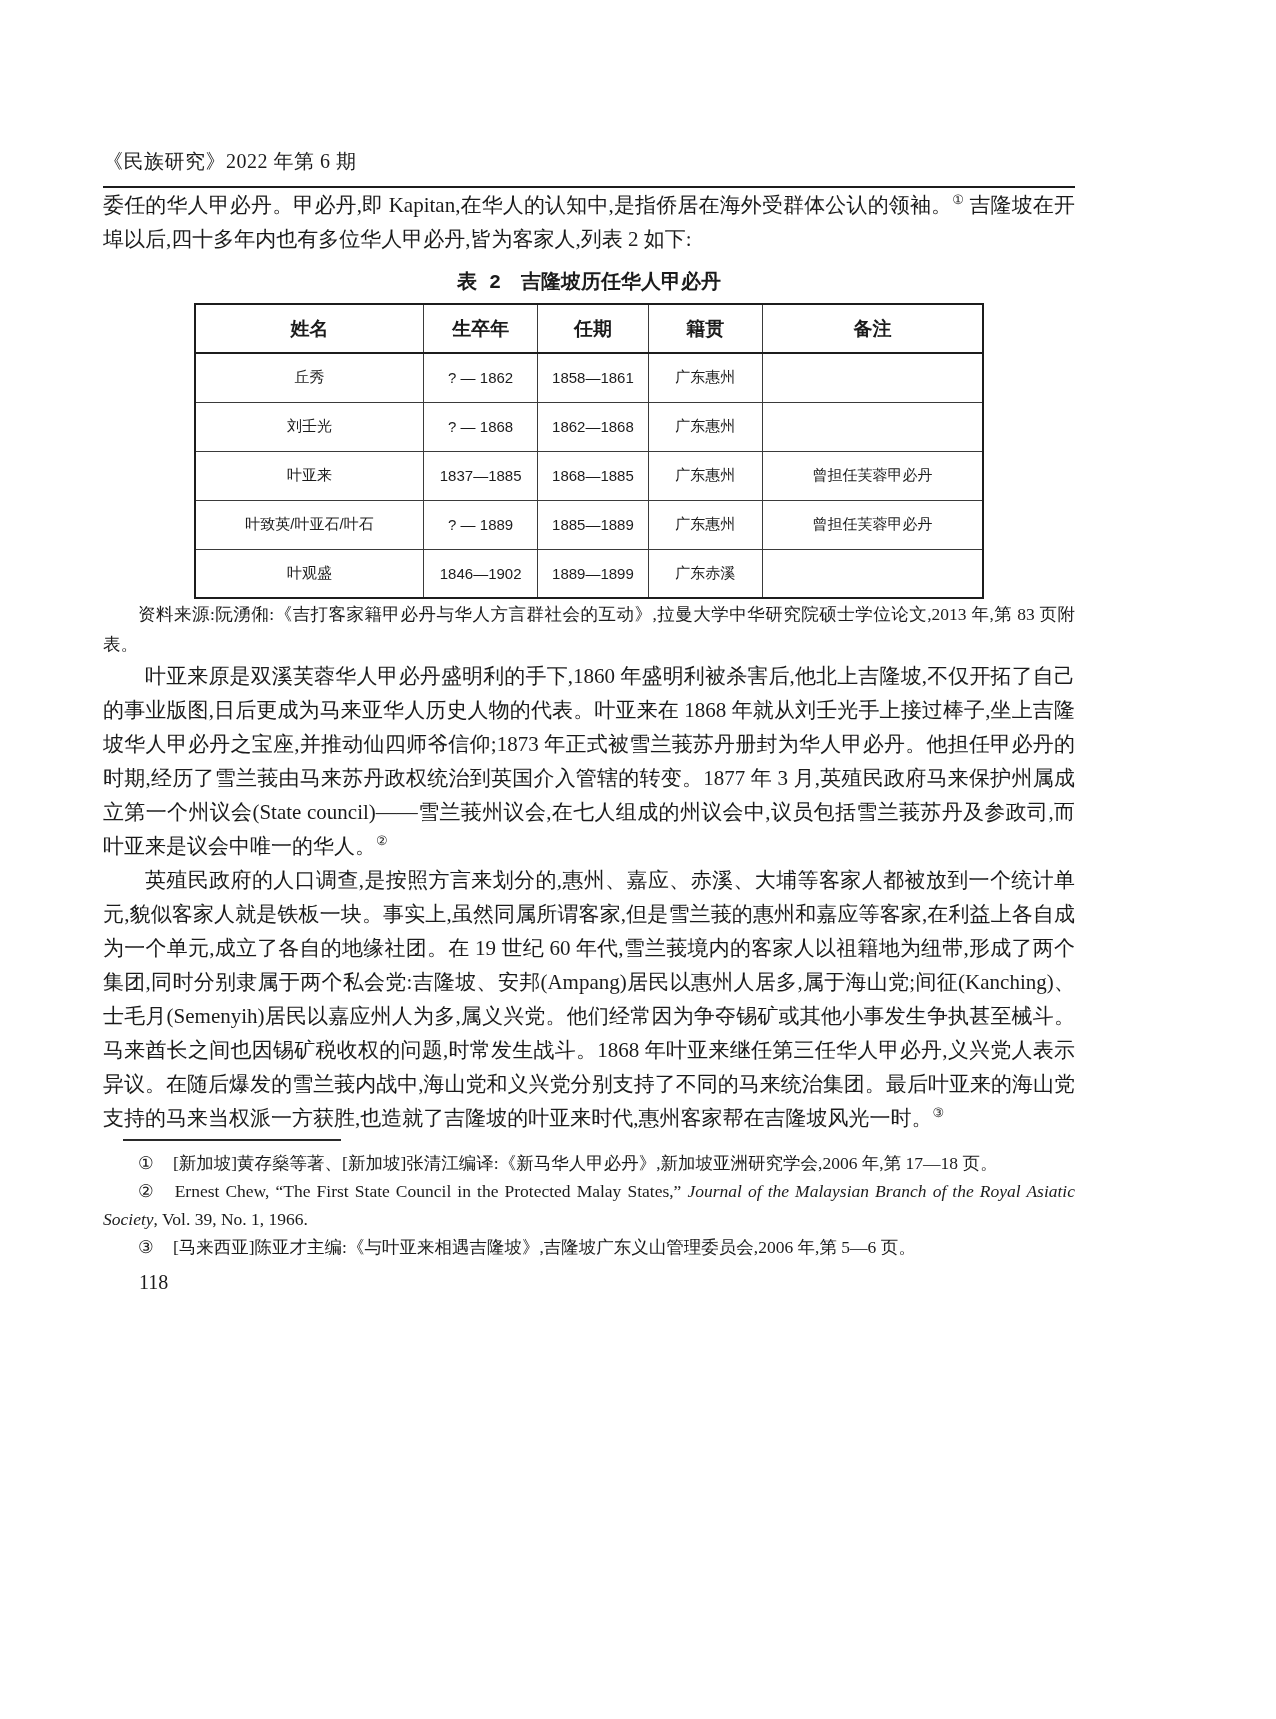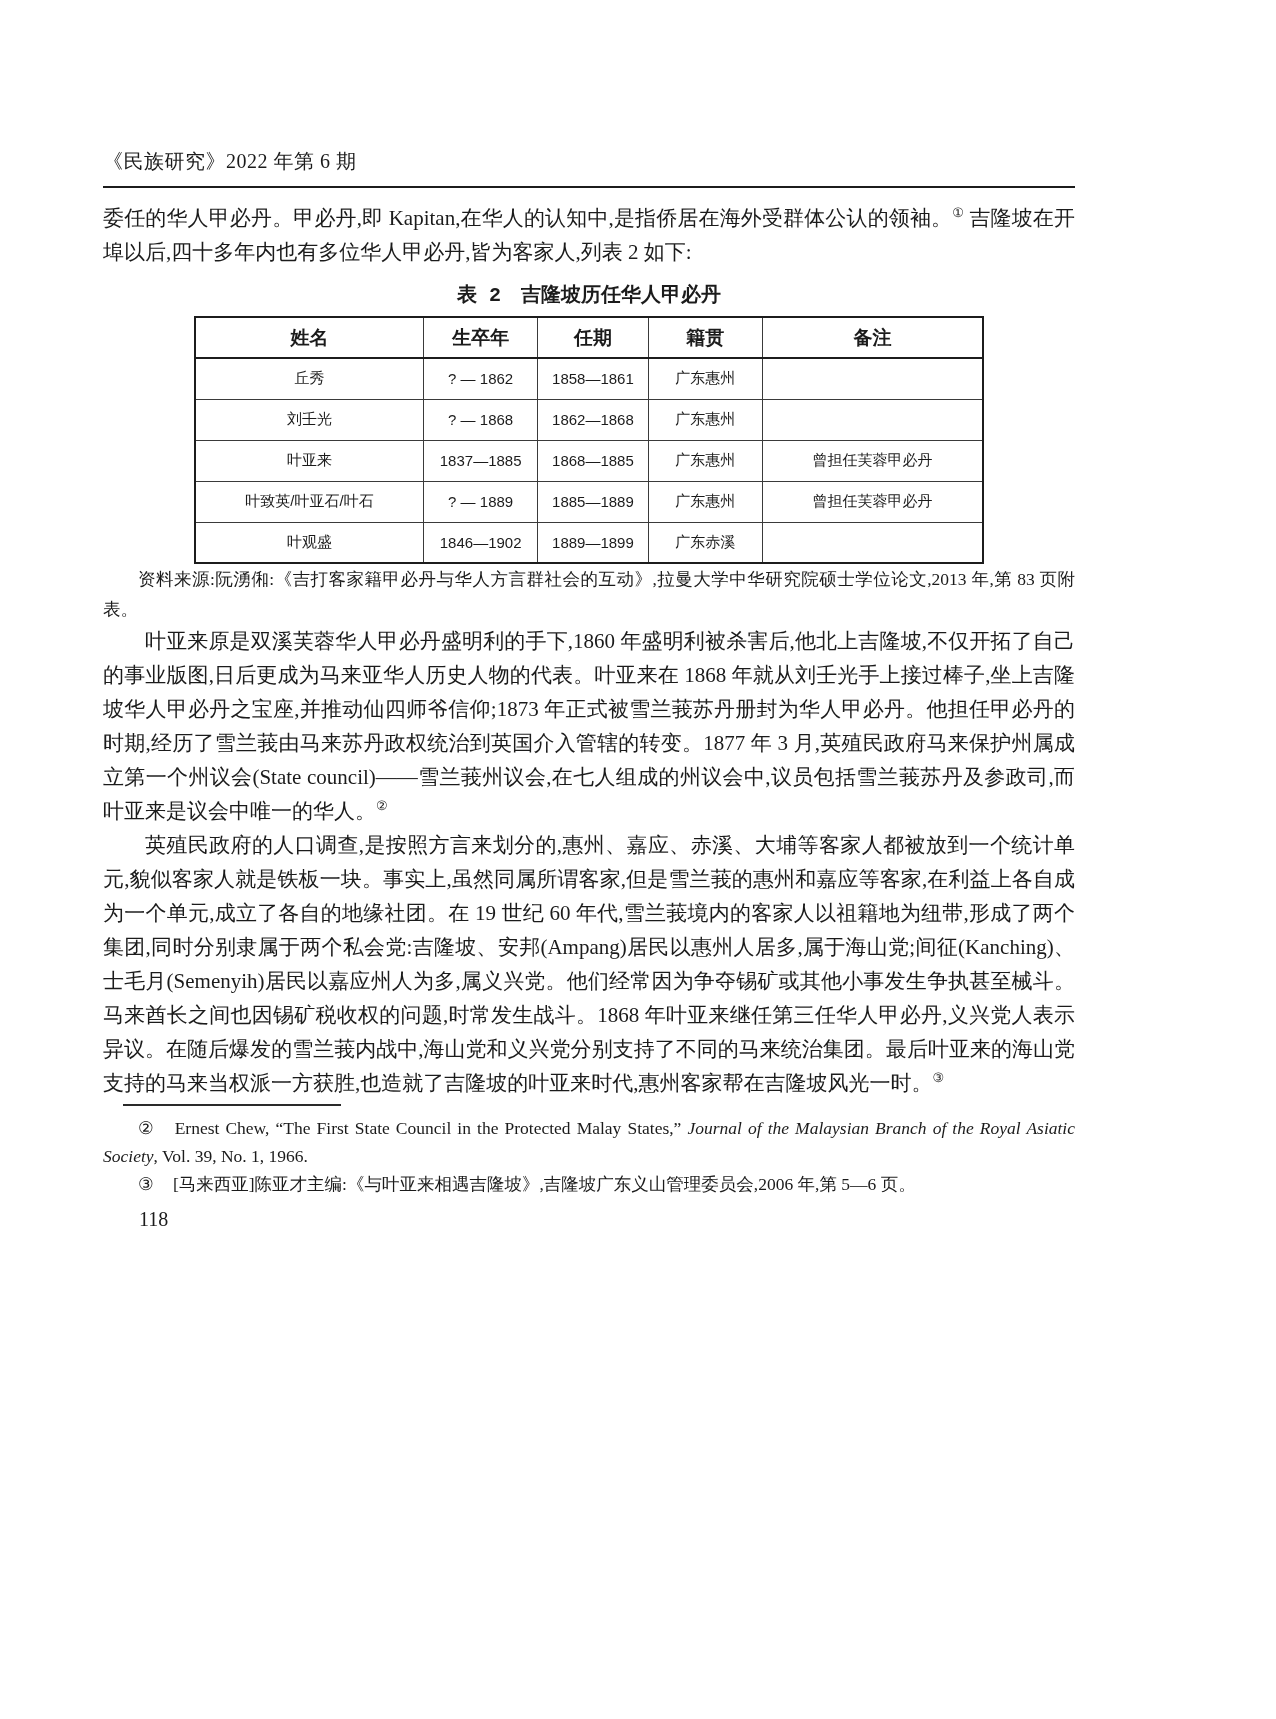--- a/index.html
+++ b/index.html
@@ -23,21 +23,21 @@
     border: 0;
     border-top: 2px solid #1c1c1c;
     margin-top: 12px;
   }
   .intro-para, .body-para {
     font-size: 21px;
     line-height: 34px;
     text-align: justify;
     text-justify: inter-ideograph;
   }
-  .intro-para { margin-top: 13px; }
+  .intro-para { }
   .body-para { text-indent: 2em; }
   .sup {
     vertical-align: super;
     font-size: 0.62em;
     line-height: 0;
   }
   .italic { font-style: italic; }
   .table-caption {
     margin-top: 14px;
     text-align: center;
@@ -48,21 +48,21 @@
   }
   .table-caption .caption-label { margin-right: 1em; }
   table.kapitan-table {
     width: 790px;
     margin: 7px auto 0 auto;
     border-collapse: collapse;
     table-layout: fixed;
   }
   table.kapitan-table th, table.kapitan-table td {
     border: 1px solid #3a3a3a;
-    height: 41px;
+    height: 49px;
     text-align: center;
     vertical-align: middle;
     padding: 0 4px;
   }
   table.kapitan-table { border: 2px solid #1c1c1c; }
   table.kapitan-table thead th {
     font-family: "Liberation Sans", "DejaVu Sans", sans-serif;
     font-weight: bold;
     font-size: 19px;
     border-bottom: 2px solid #1c1c1c;
@@ -184,20 +184,21 @@
       <p class="body-para"><span><span class="text">叶亚来原是双溪芙蓉华人甲必丹盛明利的手下,1860 年盛明利被杀害后,他北上吉隆坡,不仅开拓了自己的事业版图,日后更成为马来亚华人历史人物的代表。叶亚来在 1868 年就从刘壬光手上接过棒子,坐上吉隆坡华人甲必丹之宝座,并推动仙四师爷信仰;1873 年正式被雪兰莪苏丹册封为华人甲必丹。他担任甲必丹的时期,经历了雪兰莪由马来苏丹政权统治到英国介入管辖的转变。1877 年 3 月,英殖民政府马来保护州属成立第一个州议会(State council)——雪兰莪州议会,在七人组成的州议会中,议员包括雪兰莪苏丹及参政司,而叶亚来是议会中唯一的华人。</span><span class="sup">②</span></span></p>
 
       <p class="body-para"><span><span class="text">英殖民政府的人口调查,是按照方言来划分的,惠州、嘉应、赤溪、大埔等客家人都被放到一个统计单元,貌似客家人就是铁板一块。事实上,虽然同属所谓客家,但是雪兰莪的惠州和嘉应等客家,在利益上各自成为一个单元,成立了各自的地缘社团。在 19 世纪 60 年代,雪兰莪境内的客家人以祖籍地为纽带,形成了两个集团,同时分别隶属于两个私会党:吉隆坡、安邦(Ampang)居民以惠州人居多,属于海山党;间征(Kanching)、士毛月(Semenyih)居民以嘉应州人为多,属义兴党。他们经常因为争夺锡矿或其他小事发生争执甚至械斗。马来酋长之间也因锡矿税收权的问题,时常发生战斗。1868 年叶亚来继任第三任华人甲必丹,义兴党人表示异议。在随后爆发的雪兰莪内战中,海山党和义兴党分别支持了不同的马来统治集团。最后叶亚来的海山党支持的马来当权派一方获胜,也造就了吉隆坡的叶亚来时代,惠州客家帮在吉隆坡风光一时。</span><span class="sup">③</span></span></p>
 
     </div>
 
   <hr class="footnote-rule">
 
   <div>
 
+      <p class="footnote"><span class="fn-marker">①</span><span><span class="text">[新加坡]黄存燊等著、[新加坡]张清江编译:《新马华人甲必丹》,新加坡亚洲研究学会,2006 年,第 17—18 页。</span></span></p>
 
       <p class="footnote"><span class="fn-marker">②</span><span><span class="text">Ernest Chew, “The First State Council in the Protected Malay States,” </span><span class="italic">Journal of the Malaysian Branch of the Royal Asiatic Society</span><span class="text">, Vol. 39, No. 1, 1966.</span></span></p>
 
       <p class="footnote"><span class="fn-marker">③</span><span><span class="text">[马来西亚]陈亚才主编:《与叶亚来相遇吉隆坡》,吉隆坡广东义山管理委员会,2006 年,第 5—6 页。</span></span></p>
     </div>
 
   <div class="page-number">118</div>
 
 </div>
 

